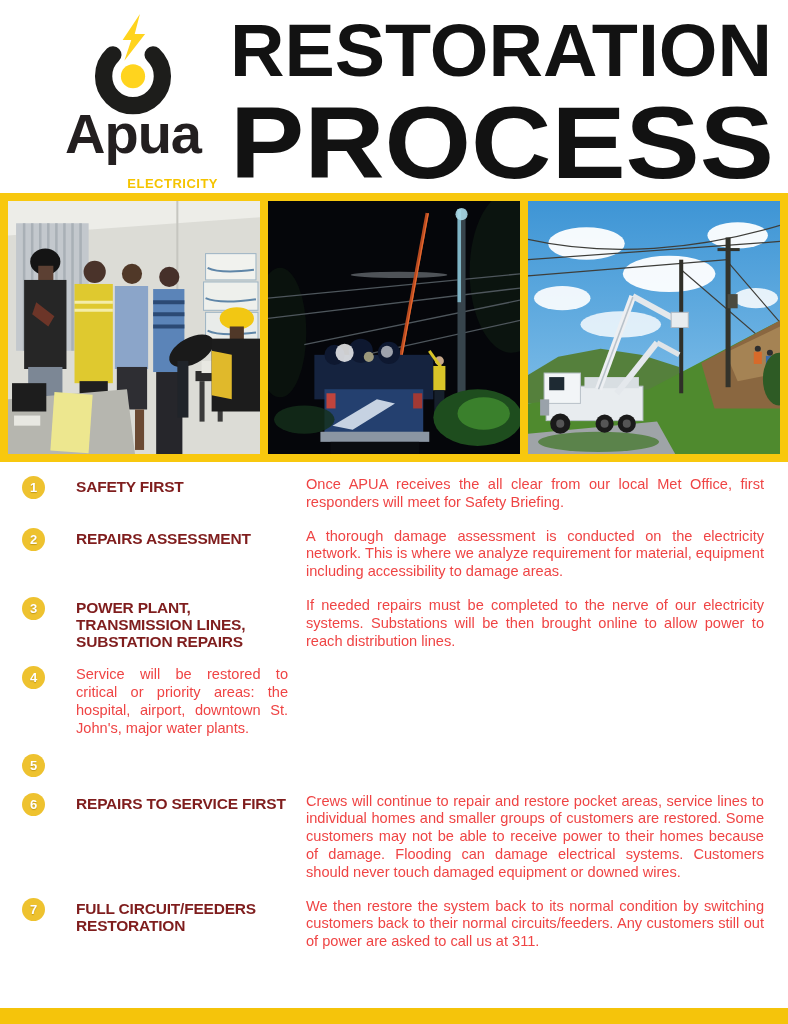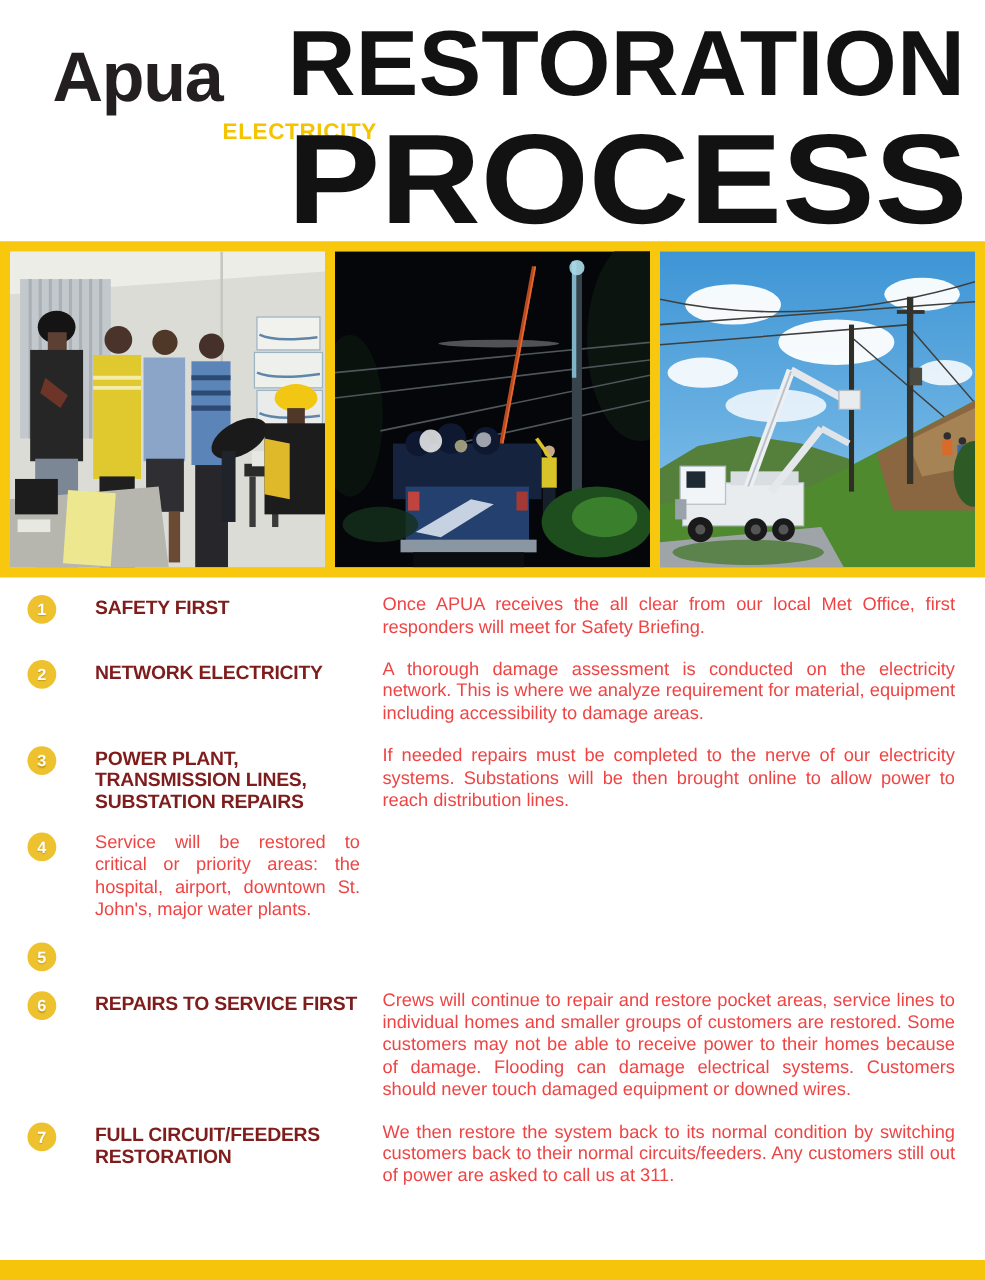--- a/index.html
+++ b/index.html
@@ -8,29 +8,29 @@
   .poster{
     width:788px; height:1024px; background:#ffffff;
     display:flex; flex-direction:column; overflow:hidden;
     margin:0 auto; position:relative;
   }
   
   .header{
     height:193px; display:flex; align-items:flex-start;
     justify-content:space-between; padding:10px 12px 0 42px;
   }
-  .logo{ width:182px; display:flex; flex-direction:row; align-items:center; padding-top:4px; }
+  .logo{ width:182px; display:flex; flex-direction:column; align-items:center; padding-top:4px; }
   .logo-mark{ display:block; }
   .logo-word{
     font-size:56px; font-weight:600; color:#231f20; line-height:0.85;
     letter-spacing:-1px; margin-top:-6px;
   }
   .logo-tagline{
-    font-size:18px; font-weight:800; color:#f5c400; letter-spacing:0.5px;
-    align-self:flex-end; margin-right:6px; margin-top:8px;
+    font-size:13px; font-weight:800; color:#f5c400; letter-spacing:0.5px;
+    align-self:flex-end; margin-right:6px; margin-top:18px;
   }
   .title-svg{ display:block; margin-top:4px; }
   .title-svg text{ font-family:"Liberation Sans", sans-serif; font-weight:900; fill:#121212; }
   
   .photo-band{
     height:269px; background:#f8c80e; display:flex; gap:8px; padding:8px;
   }
   .photo{ flex:1 1 0; min-width:0; overflow:hidden; }
   .photo svg{ width:100%; height:100%; display:block; }
   
@@ -259,21 +259,21 @@
   <div class="steps">
 
     <div class="step">
       <div class="badge">1</div>
       <div class="step-title">SAFETY FIRST</div>
       <div class="step-desc">Once APUA receives the all clear from our local Met Office, first responders will meet for Safety Briefing.</div>
     </div>
 
     <div class="step">
       <div class="badge">2</div>
-      <div class="step-title">NETWORK ELECTRICITY</div>
+      <div class="step-title">REPAIRS ASSESSMENT</div>
       <div class="step-desc">A thorough damage assessment is conducted on the electricity network. This is where we analyze requirement for material, equipment including accessibility to damage areas.</div>
     </div>
 
     <div class="step">
       <div class="badge">3</div>
       <div class="step-title">POWER PLANT, TRANSMISSION LINES, SUBSTATION REPAIRS</div>
       <div class="step-desc">If needed repairs must be completed to the nerve of our electricity systems. Substations will be then brought online to allow power to reach distribution lines.</div>
     </div>
 
     <div class="step">

